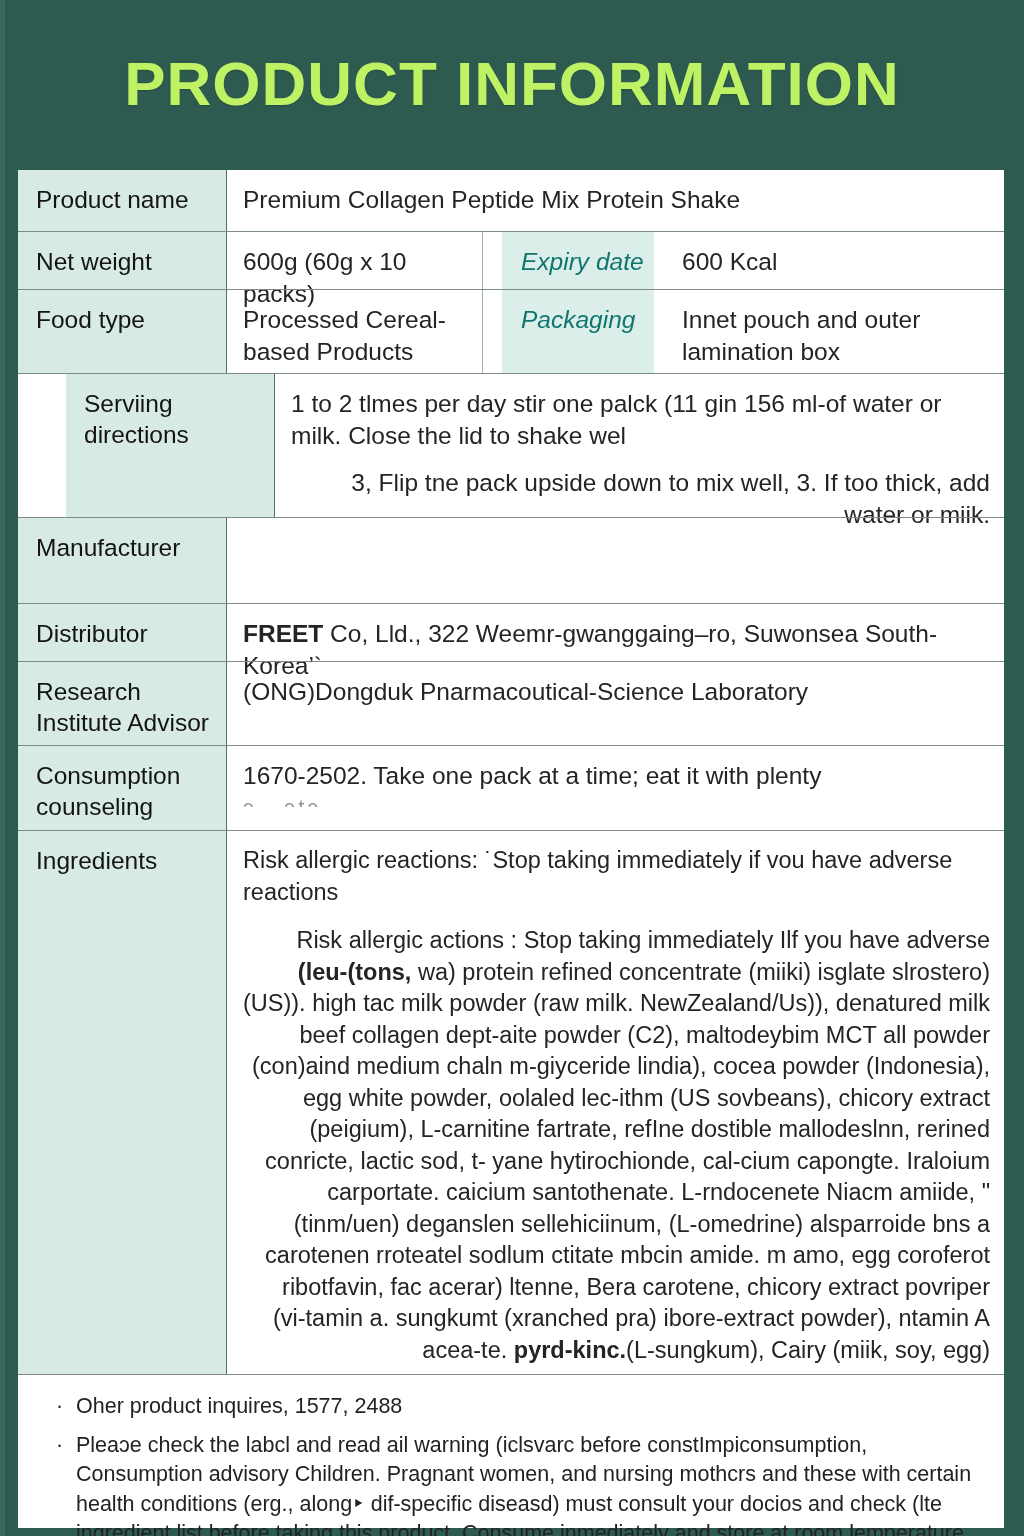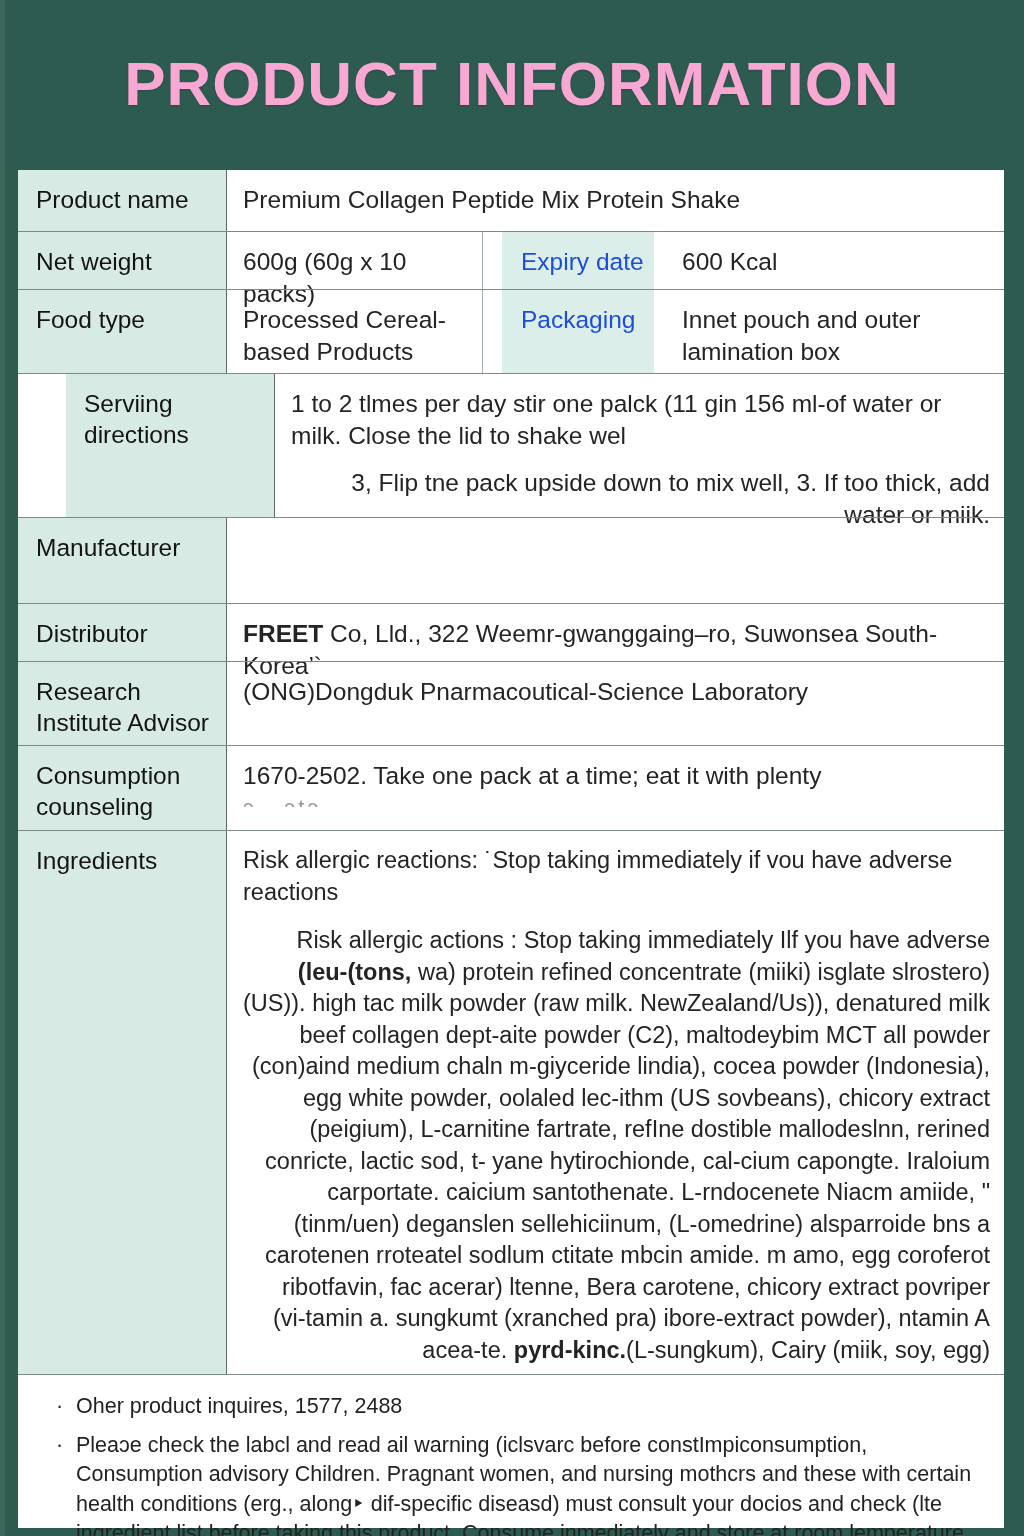--- a/index.html
+++ b/index.html
@@ -13,21 +13,21 @@
     color:#1b1b1b;
   }
   .edge{
     position:absolute;left:0;top:0;width:5px;height:100%;
     background:#3c685b;
   }
   h1.title{
     position:absolute;top:48px;left:0;width:100%;
     margin:0;text-align:center;
     font-size:62px;font-weight:700;letter-spacing:1px;
-    color:#f9a8d4;
+    color:#bef264;
     text-shadow:0 1px 2px rgba(0,0,0,0.18);
   }
   .panel{
     position:absolute;left:18px;top:170px;width:986px;bottom:8px;
     background:#ffffff;
     display:flex;flex-direction:column;
     box-sizing:border-box;
   }
   .row{
     display:flex;
@@ -52,22 +52,23 @@
   .val p{margin:0 0 15px 0;}
   .val p:last-child{margin-bottom:0;text-align:right;}
   .split{display:flex;padding:0;}
   .v1{width:255px;flex-shrink:0;padding:14px 8px 8px 16px;box-sizing:border-box;}
   .subdiv{width:1px;background:#a3b0ab;flex-shrink:0;}
   .sublbl{
     width:152px;flex-shrink:0;
     margin-left:19px;
     background:#dceee9;
     padding:14px 6px 8px 19px;
-    font-size:24.5px;color:#1d4ed8;
+    font-size:24.5px;color:#0f766e;
     box-sizing:border-box;
+    font-style:italic;
   }
   .v2{flex:1;padding:14px 10px 8px 28px;box-sizing:border-box;}
   .row-product{min-height:61px;}
   .row-netweight{min-height:58px;}
   .row-foodtype{min-height:84px;}
   .row-serving{min-height:144px;padding-left:48px;}
   .row-manufacturer{min-height:86px;}
   .row-distributor{min-height:58px;}
   .row-research{min-height:84px;}
   .row-counseling{min-height:85px;}

